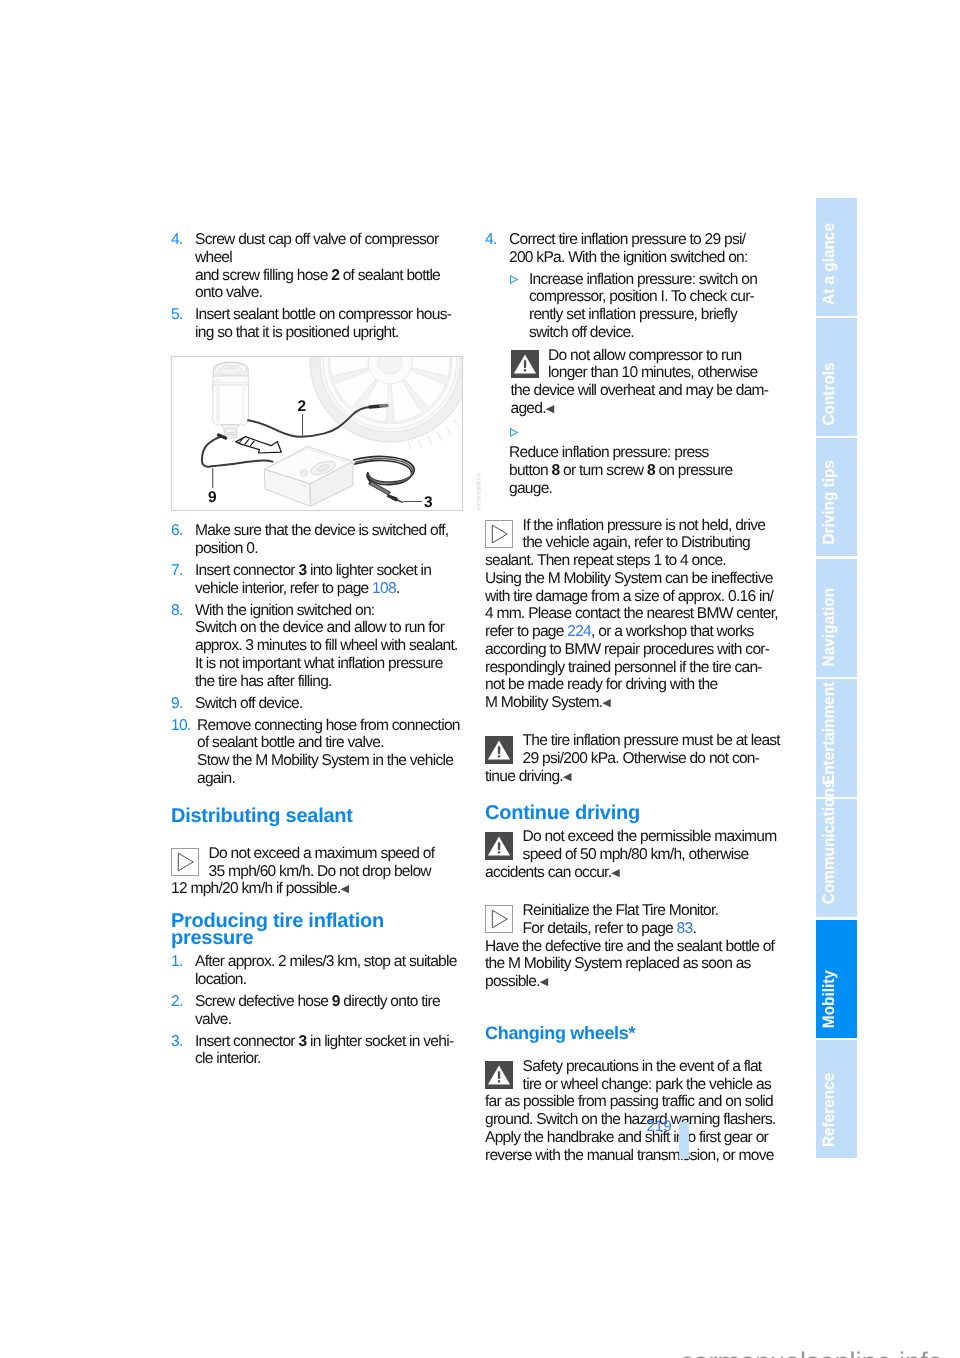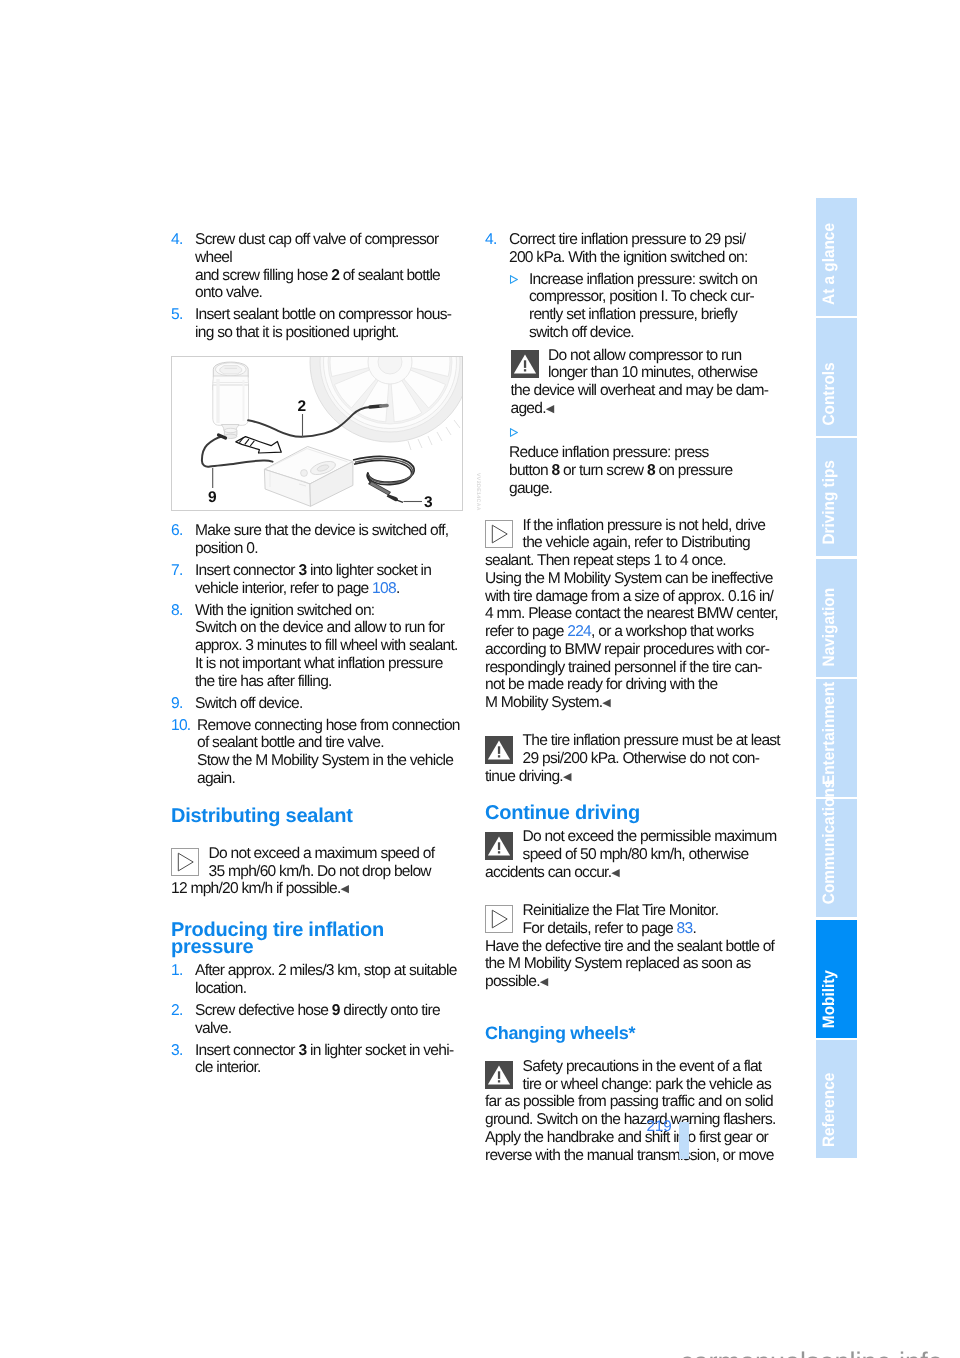--- a/index.html
+++ b/index.html
@@ -21,21 +21,21 @@
   .item .bd{flex:1;}
   .bul{display:flex;margin-bottom:4.15px;margin-left:24px;}
   .bul .tri{flex:0 0 20px;}
   .bul .bd{flex:1;}
   h2{font-size:20px;letter-spacing:-0.25px;line-height:17.75px;color:#0d86ea;
      margin:20.6px 0 5.4px 0;font-weight:bold;}
   h1{font-size:18px;letter-spacing:-0.3px;line-height:24px;color:#0d86ea;
      margin:29.2px 0 8px 0;font-weight:bold;}
   .note{overflow:hidden;margin-top:19px;margin-bottom:4.15px;}
   .note.indent{margin-left:25.5px;}
-  .note + h2{margin-top:22px;}
+  .note + h2{margin-top:13px;}
   .col-right .note + h2{margin-top:18.3px;}
   .col-right h2 + .note{margin-top:2.55px;}
   .col-right h1 + .note{margin-top:12.5px;}
   .col-right .bul + .note.indent{margin-top:4.9px;}
   .col-right .note.indent + .bul{margin-top:5.5px;flex-direction:column;}
   .note .ic{float:left;width:28px;height:28px;margin-right:9.6px;margin-top:3.2px;}
   .tabs{position:absolute;left:816px;top:198px;width:41px;}
   .tab{position:absolute;left:0;width:41px;height:118px;background:#c0ddfa;color:#fff;
        font-size:16.5px;font-weight:bold;display:flex;align-items:flex-end;justify-content:center;
        padding-bottom:8px;padding-right:15px;box-sizing:border-box;}

